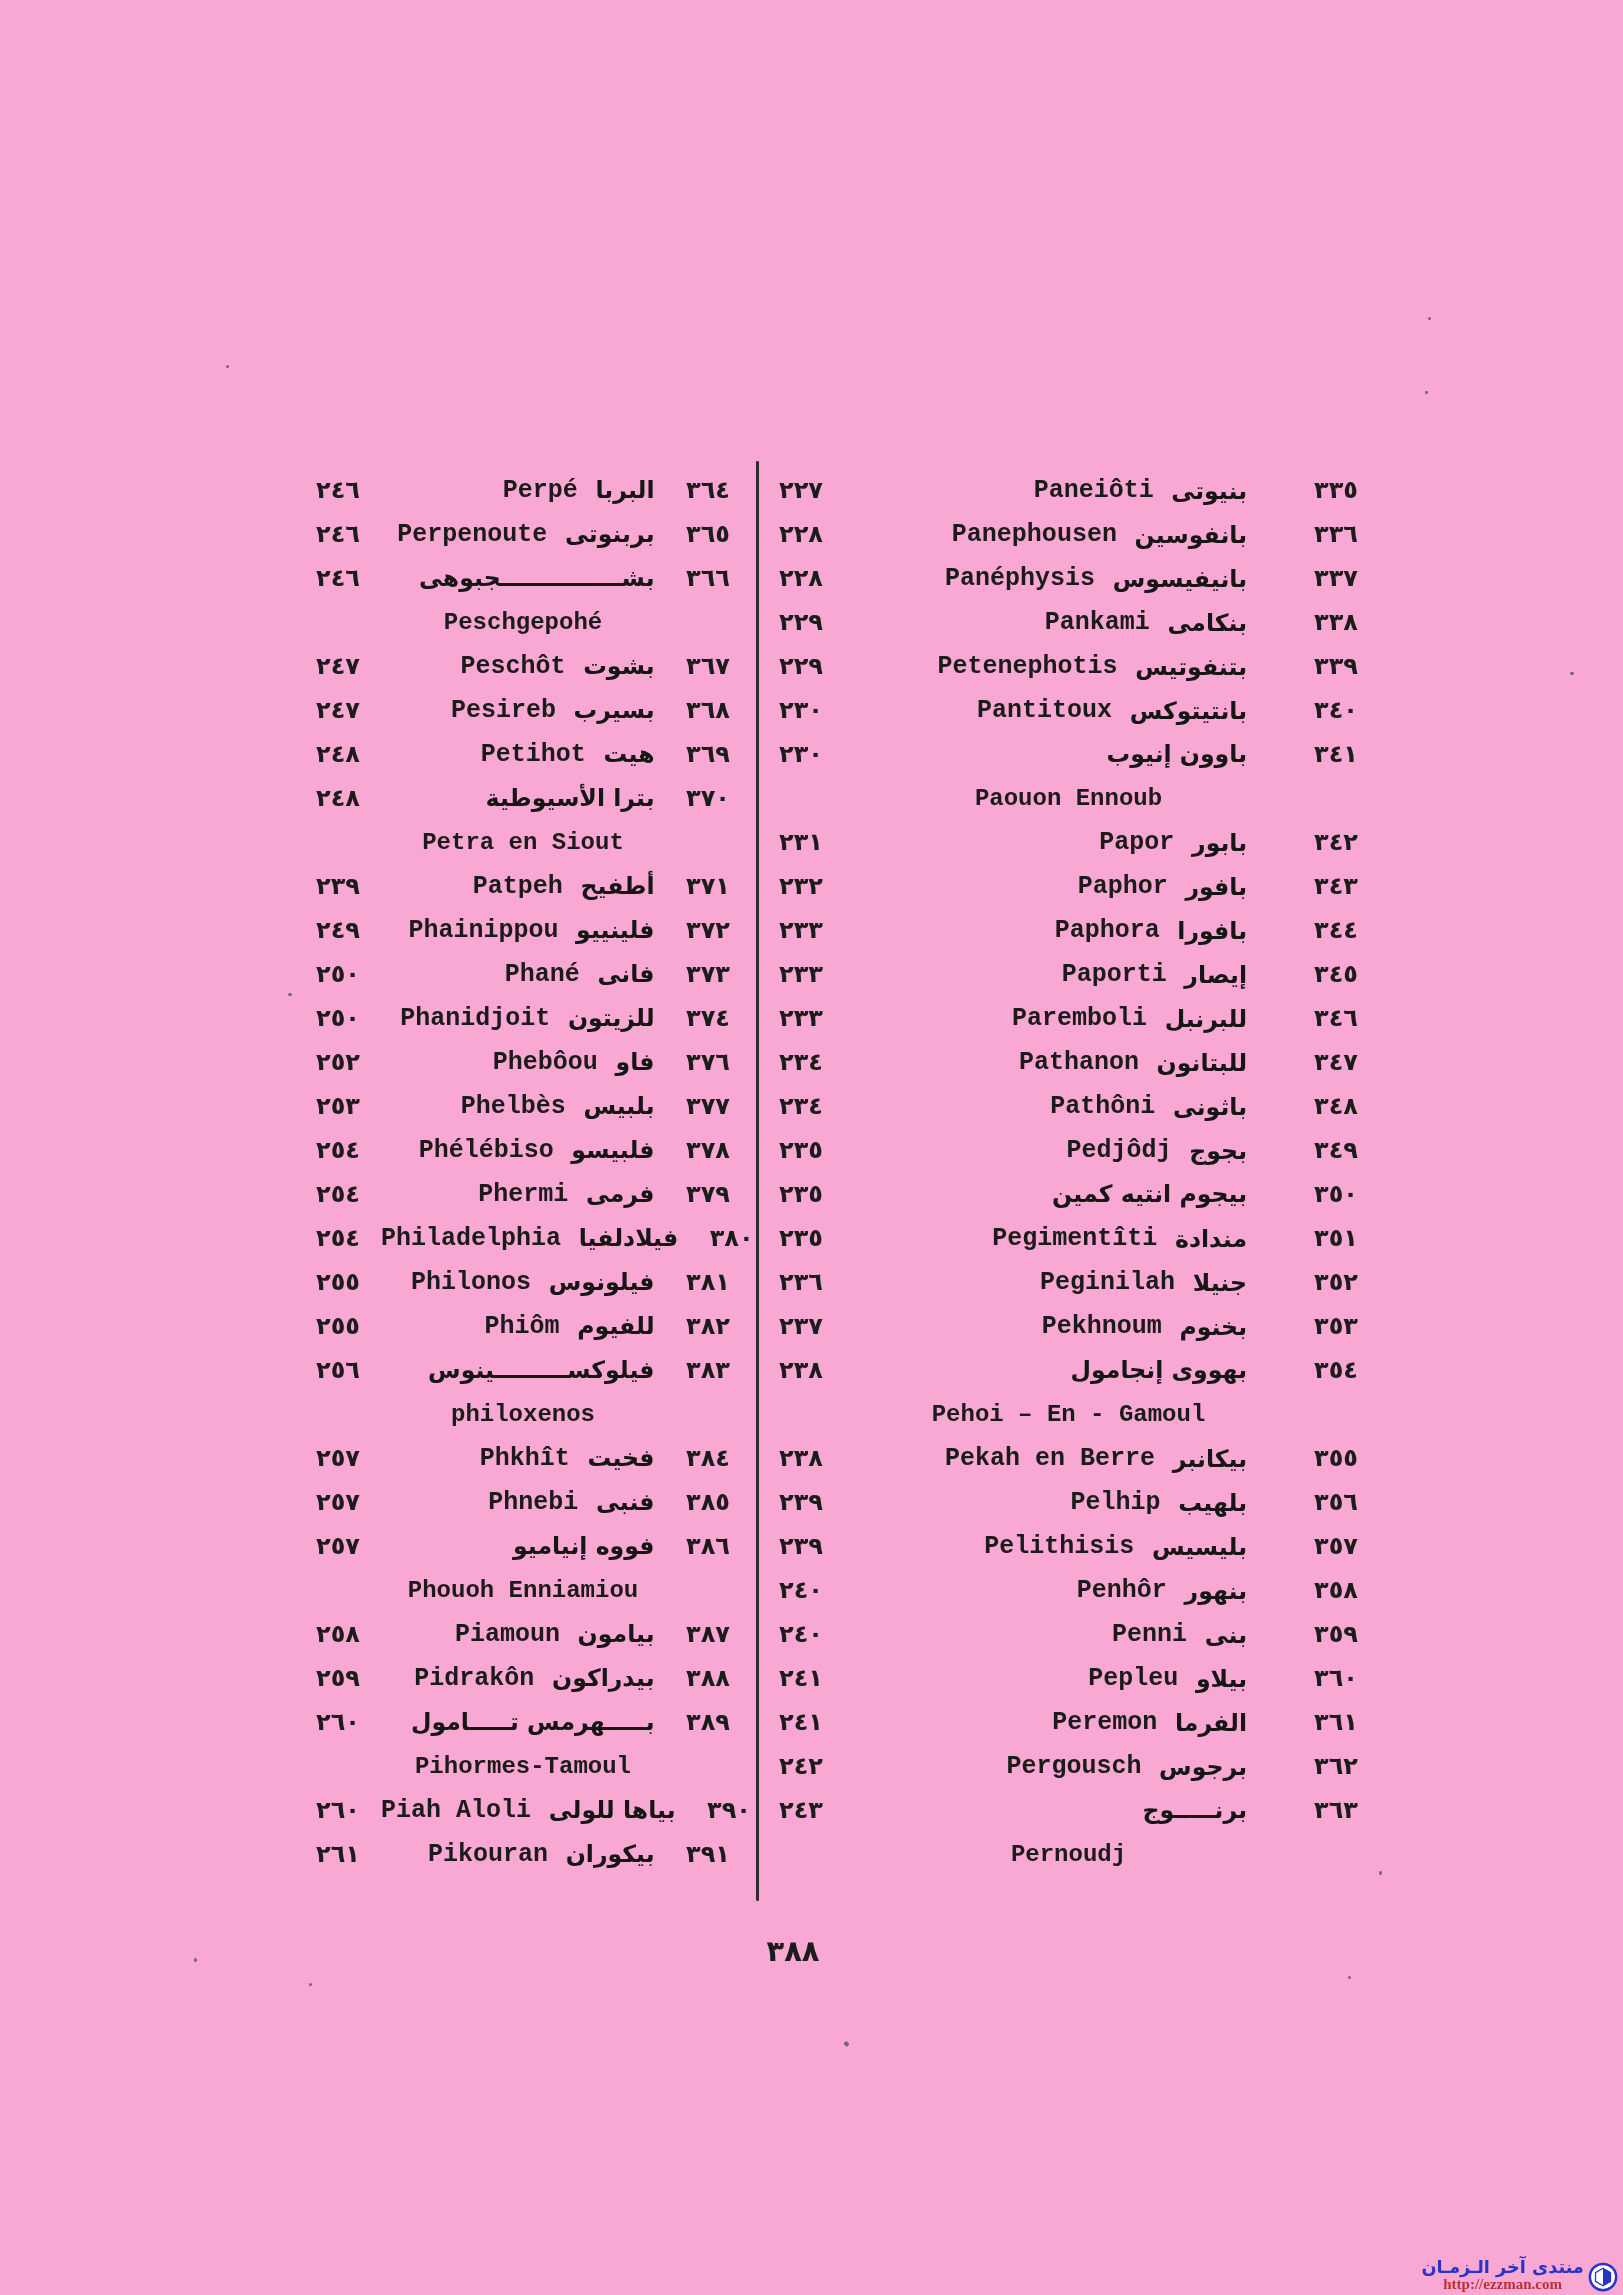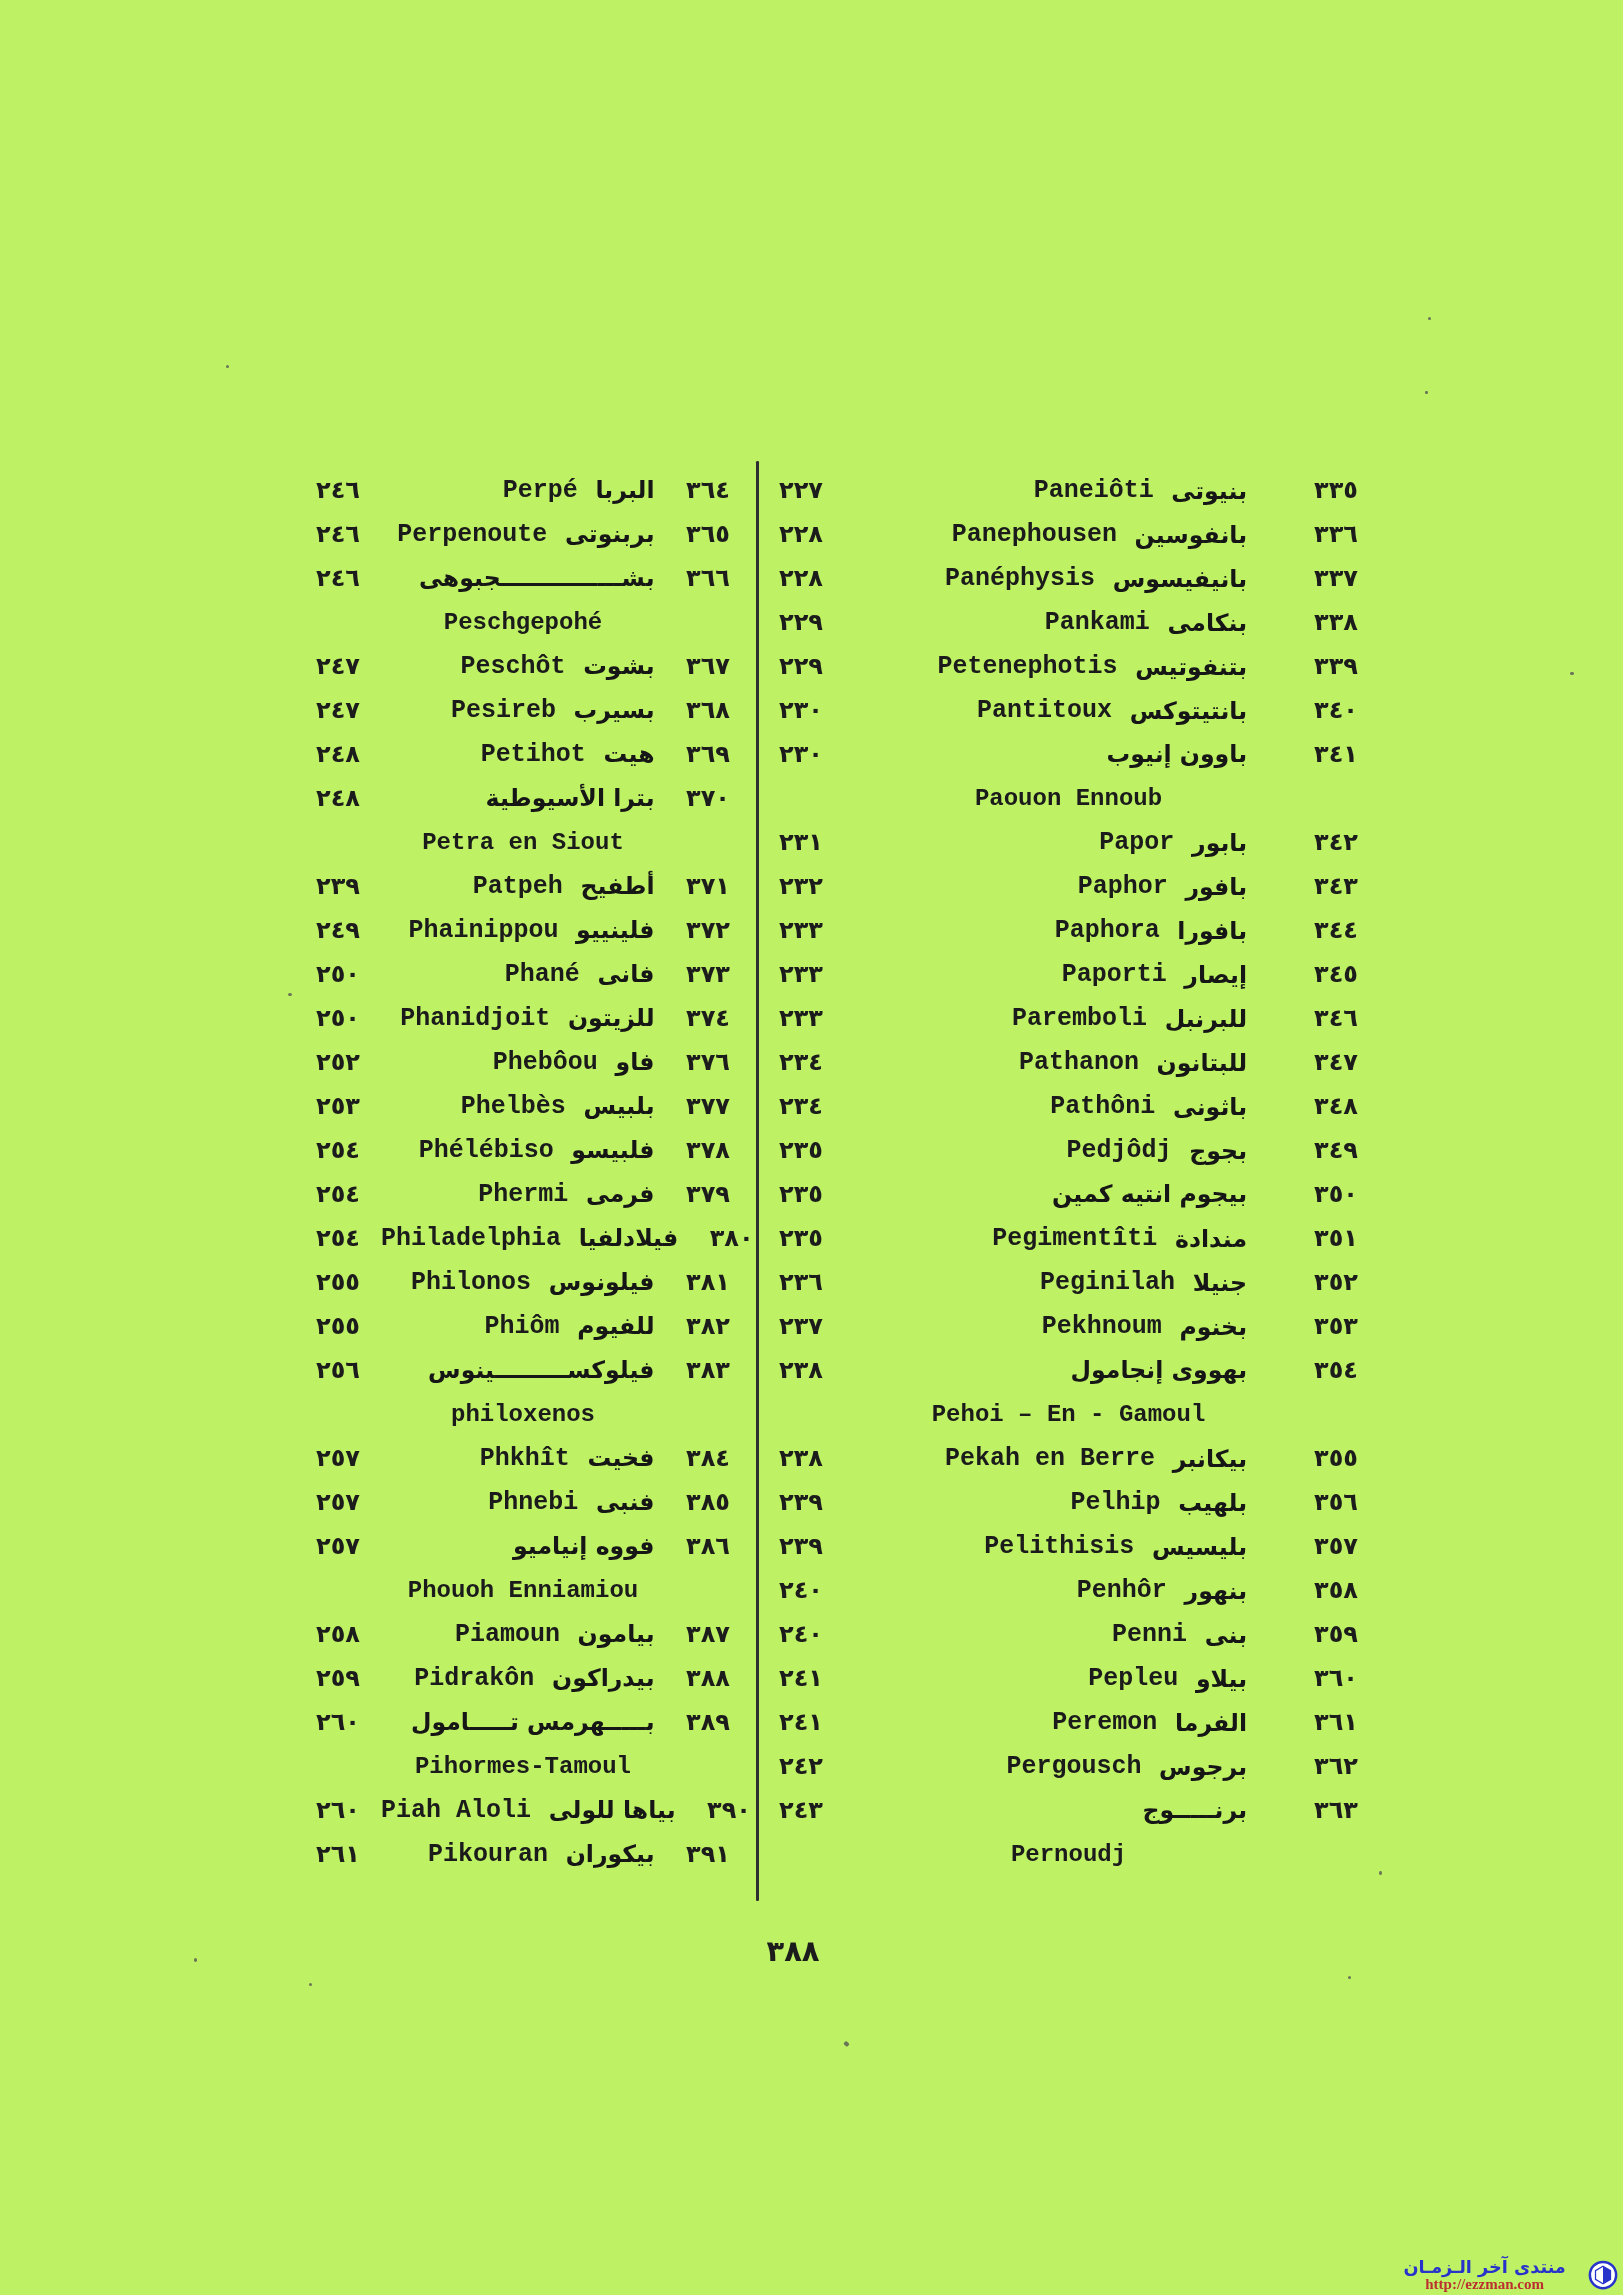--- a/index.html
+++ b/index.html
@@ -1,18 +1,18 @@
 <!DOCTYPE html>
 <html lang="ar" style="font-size:10.5px"><head>
 <meta charset="utf-8">
 <style>
   html,body { margin:0; padding:0; background:#ffffff; }
   .page {
     position:relative; width:1623px; height:2295px;
-    background:#bef264; overflow:hidden;
+    background:#f9a8d4; overflow:hidden;
     font-family:"DejaVu Sans", sans-serif; color:#1c1c1c;
   }
   
   .col { position:absolute; top:468px; display:flex; flex-direction:column; }
   .col-left  { left:316px;  width:414px; }
   .col-right { left:779px; width:579px; }
   .row { height:44px; display:flex; align-items:center; font-weight:bold; }
   .pageno {
     width:65px; flex:0 0 65px; font-size:24px; letter-spacing:2px;
     text-align:left; white-space:nowrap;
@@ -43,21 +43,21 @@
     background:#2e2e2e; border-radius:1.3px;
   }
   
   .folio {
     position:absolute; left:793px; top:1934px; transform:translateX(-50%);
     font-size:29px; font-weight:bold; letter-spacing:3.9px; white-space:nowrap;
   }
   
   .watermark {
     position:absolute; right:5.2px; bottom:2.6px;
-    display:flex; align-items:center; gap:22px;
+    display:flex; align-items:flex-end; gap:4px;
   }
   .wm-text { text-align:center; line-height:1.05; }
   .wm-name { font-size:17.7px; font-weight:bold; direction:rtl; unicode-bidi:isolate; }
   .wm-url  { font-family:"Liberation Serif", serif; font-size:15px; font-weight:bold; }
   .wm-icon { display:block; }
   
   .speck { position:absolute; background:#555; border-radius:50%; opacity:.8; }
 </style>
 </head>
 <body>

